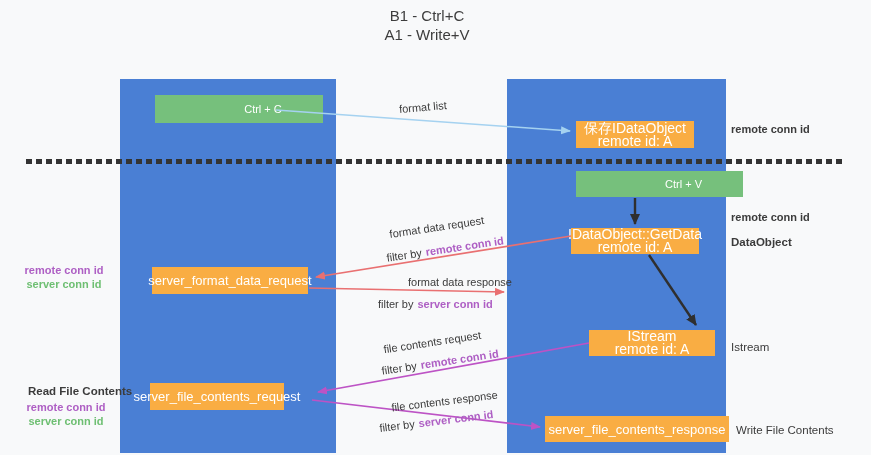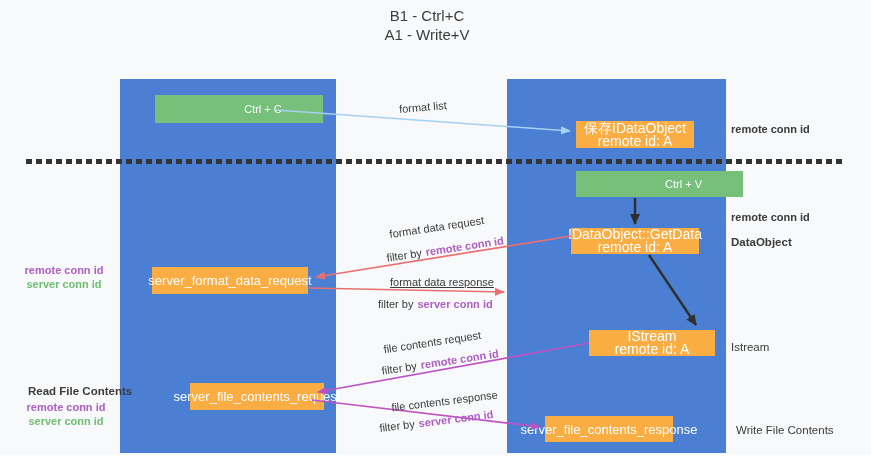--- a/index.html
+++ b/index.html
@@ -74,25 +74,25 @@
   <div class="box orange" style="left:152px;top:267px;width:156px;height:27px;">
     <div class="single">server_format_data_request</div>
   </div>
 
 
   <div class="box orange" style="left:589px;top:330px;width:126px;height:26px;">
     <div class="l1">IStream</div>
     <div class="l2">remote id: A</div>
   </div>
 
-  <div class="box orange" style="left:150px;top:383px;width:134px;height:27px;margin-left:40px;">
+  <div class="box orange" style="left:150px;top:383px;width:134px;height:27px;">
     <div class="single">server_file_contents_request</div>
   </div>
 
-  <div class="box orange" style="left:545px;top:416px;width:128px;height:26px;">
+  <div class="box orange" style="left:545px;top:416px;width:184px;height:26px;">
     <div class="single">server_file_contents_response</div>
   </div>
 
   <svg class="arrows" width="871" height="467" viewBox="0 0 871 467">
     <defs>
       <marker id="mBlue" markerWidth="12" markerHeight="10" refX="9" refY="4" orient="auto" markerUnits="userSpaceOnUse">
         <path d="M0,0 L10,4 L0,8 z" fill="#a5d2f0"></path>
       </marker>
       <marker id="mBlack" markerWidth="13" markerHeight="11" refX="10" refY="5" orient="auto" markerUnits="userSpaceOnUse">
         <path d="M0,0 L11,5 L0,10 z" fill="#2f2f2f"></path>
@@ -113,21 +113,21 @@
     <line x1="312" y1="400" x2="540" y2="427" stroke="#bd53c5" stroke-width="1.7" marker-end="url(#mMag)"></line>
   </svg>
 
   <div class="flow-label rot5" style="left:399px;top:101px;">format list</div>
 
   <div class="flow-label rot8" style="left:389px;top:221px;">format data request</div>
   <div class="flow-label rot8" style="left:386px;top:243px;">
     <span>filter by</span><span class="purple ml">remote conn id</span>
   </div>
 
-  <div class="flow-label" style="left:390px;top:276px;text-decoration:underline;">format data response</div>
+  <div class="flow-label" style="left:408px;top:276px;">format data response</div>
   <div class="flow-label" style="left:378px;top:298px;">
     <span>filter by</span><span class="purple ml">server conn id</span>
   </div>
 
   <div class="flow-label rot8" style="left:383px;top:336px;">file contents request</div>
   <div class="flow-label rot8" style="left:381px;top:356px;">
     <span>filter by</span><span class="purple ml">remote conn id</span>
   </div>
 
   <div class="flow-label rot7" style="left:391px;top:395px;">file contents response</div>

